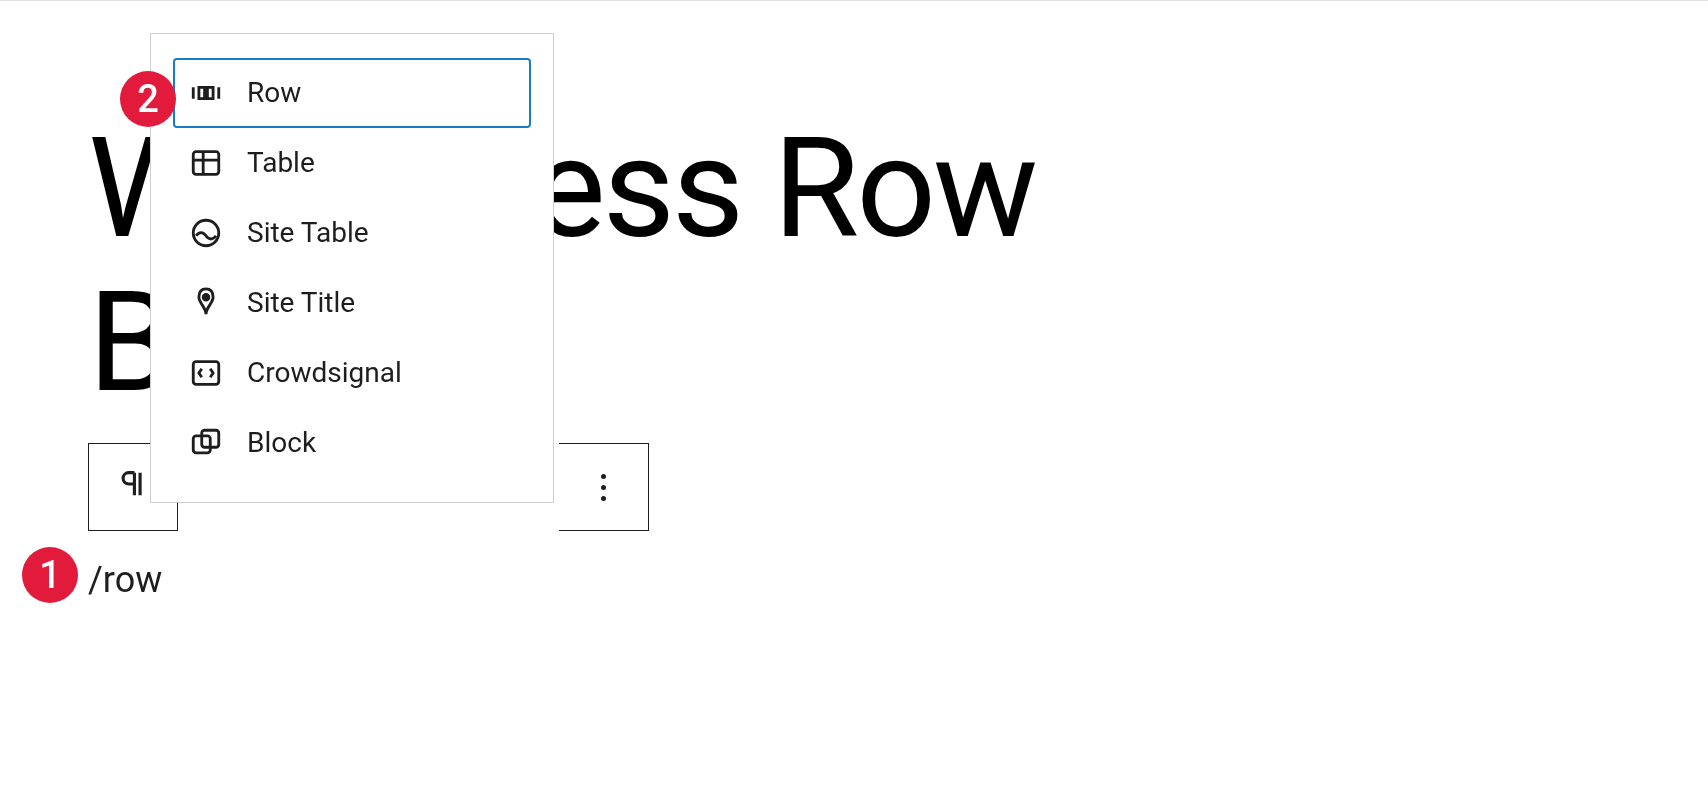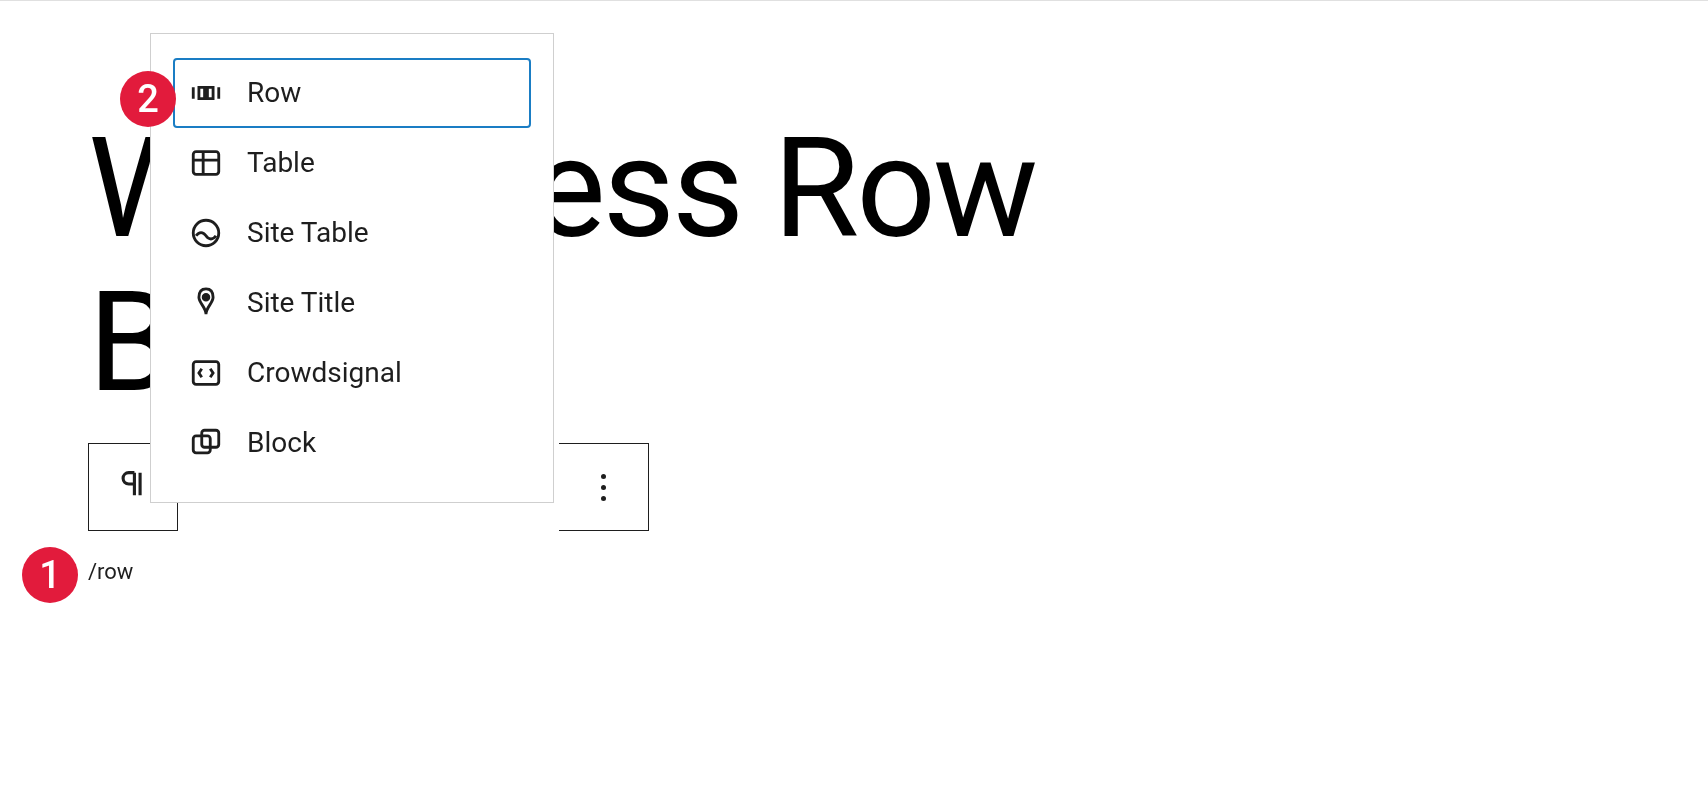--- a/index.html
+++ b/index.html
@@ -47,21 +47,21 @@
     .toolbar-btn.kebab {
       margin-left: 0;
       border-left: none;
       position: absolute;
       left: 471px;
     }
     .slash-text {
       position: absolute;
       left: 88px;
       top: 558px;
-      font-size: 22px;
+      font-size: 36px;
       color: #1e1e1e;
       z-index: 1;
     }
     .badge {
       position: absolute;
       width: 56px;
       height: 56px;
       border-radius: 50%;
       background: #e21b3c;
       color: #fff;

